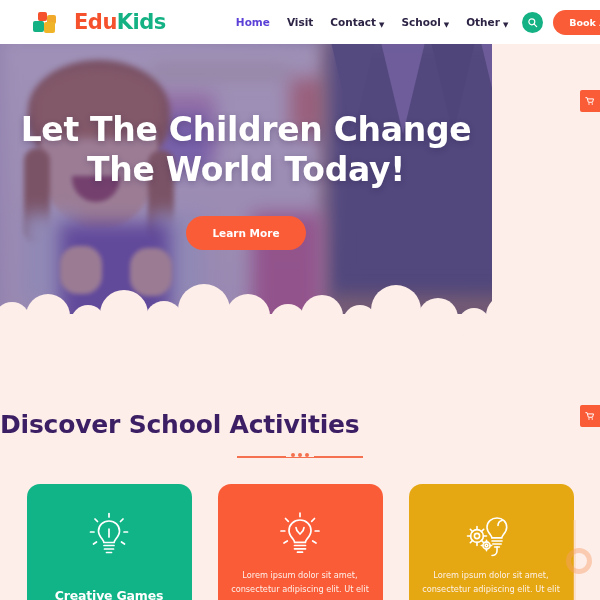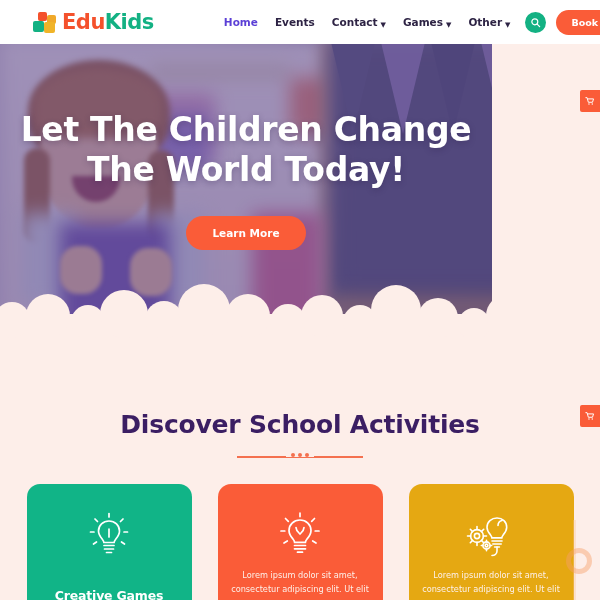--- a/index.html
+++ b/index.html
@@ -9,21 +9,21 @@
     background:#fdeee9;
   }
   #page { position:relative; width:600px; height:600px; overflow:hidden; background:#fdeee9; }
 
   
   .header {
     position:absolute; top:0; left:0; width:600px; height:44px;
     background:#ffffff; z-index:40;
     display:flex; align-items:center;
   }
-  .logo-wrap { display:flex; align-items:center; margin-left:32px; gap:4px; }
+  .logo-wrap { display:flex; align-items:center; margin-left:32px; gap:16px; }
   .logo-blocks { position:relative; width:26px; height:22px; }
   .blk { position:absolute; border-radius:2px; }
   .blk.b1 { width:9px; height:9px; left:6px;  top:1px;  background:#f4512c; }
   .blk.b2 { width:9px; height:9px; left:15px; top:4px;  background:#f0a92a; }
   .blk.b3 { width:11px;height:11px;left:1px;  top:10px; background:#13b183; }
   .blk.b4 { width:11px;height:11px;left:12px; top:11px; background:#f0b429; }
   .logo-text { font-family:"DejaVu Sans", sans-serif; font-weight:bold; font-size:21px; letter-spacing:-0.5px; }
   .logo-text .edu { color:#f4512c; }
   .logo-text .kids { color:#13b183; }
 
@@ -93,21 +93,21 @@
   }
   .hero-btn.orange { background:#fa5c38; }
   .hero-btn.green  { background:#13b183; }
 
   
   .clouds { position:absolute; left:0; bottom:-4px; width:600px; height:70px; z-index:8; }
 
   
   .activities { position:absolute; top:338px; left:0; width:600px; height:262px; background:#fdeee9; z-index:10; }
   .section-title {
-    margin-top:72px; text-align:center; color:#3b1e63;
+    margin-top:72px; color:#3b1e63;
     font-family:"DejaVu Sans", sans-serif; font-weight:bold;
     font-size:25px; letter-spacing:-0.2px;
   }
   .divider { margin:13px auto 0; width:126px; height:10px; position:relative; }
   .divider .line { position:absolute; top:4px; left:0; width:126px; height:1.5px; background:#f4704f; }
   .divider .dots { position:absolute; top:1px; left:50%; transform:translateX(-50%); display:flex; gap:3px; background:#fdeee9; padding:0 5px; }
   .divider .dot { width:4px; height:4px; border-radius:50%; background:#f4704f; }
 
   .cards { margin-top:22px; display:flex; justify-content:center; gap:26px; }
   .card {
@@ -152,28 +152,28 @@
       <div class="logo-text">
         <span class="edu">Edu</span><span class="kids">Kids</span>
       </div>
     </div>
 
     <nav class="nav">
       <div class="nav-item active">
         <span>Home</span>
       </div>
       <div class="nav-item">
-        <span>Events</span>
+        <span>Visit</span>
       </div>
       <div class="nav-item">
         <span>Contact</span>
         <span class="caret">▼</span>
       </div>
       <div class="nav-item">
-        <span>Games</span>
+        <span>School</span>
         <span class="caret">▼</span>
       </div>
       <div class="nav-item">
         <span>Other</span>
         <span class="caret">▼</span>
       </div>
     </nav>
 
     <div class="search-btn">
       <svg width="11" height="11" viewBox="0 0 24 24">

